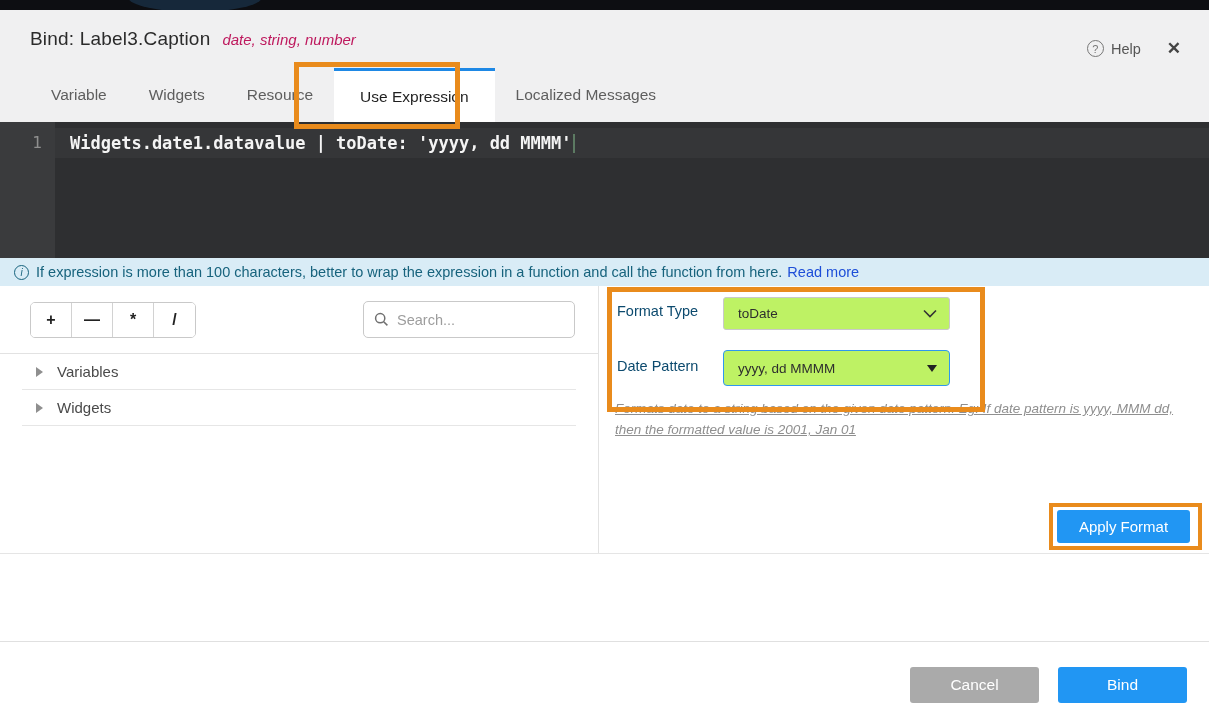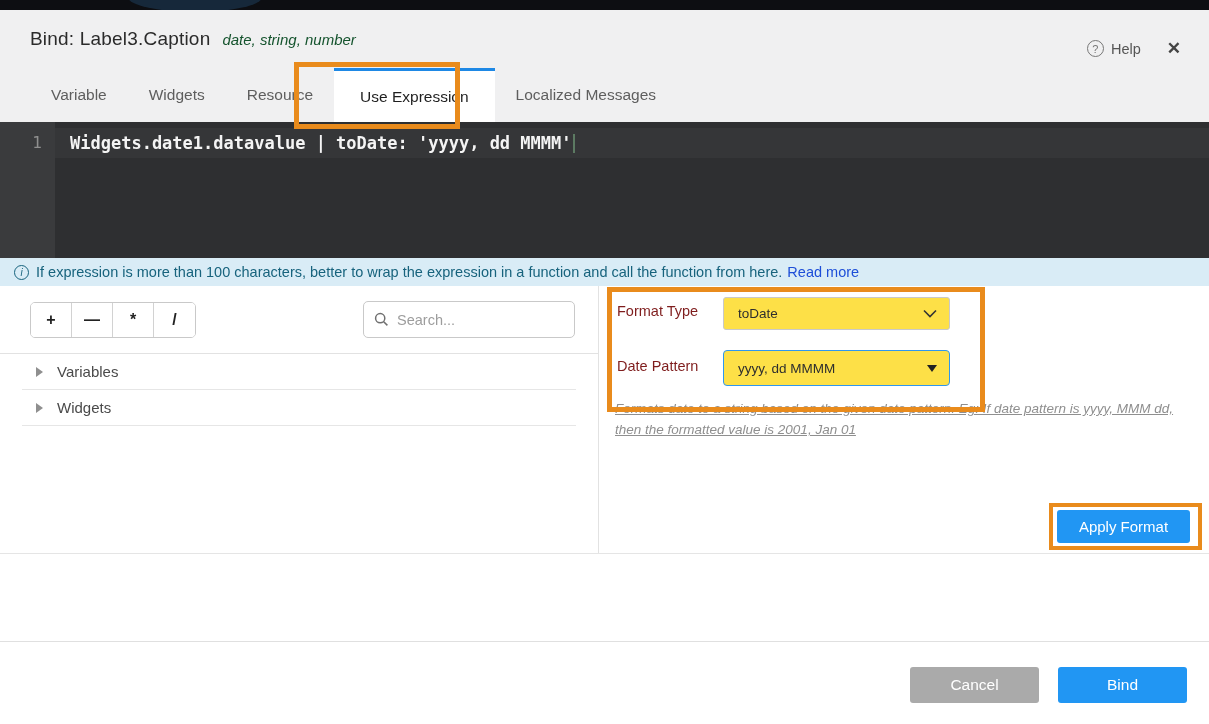--- a/index.html
+++ b/index.html
@@ -10,21 +10,21 @@
   }
 
   
   .top-strip { position:absolute; left:0; top:0; width:1209px; height:10px; background:#0d0e12; overflow:hidden; }
   .top-strip .glow { position:absolute; left:128px; top:-18px; width:134px; height:30px; border-radius:50%; background:#16283a; }
 
   
   .header { position:absolute; left:0; top:10px; width:1209px; height:112px; background:#f0f0f1; }
   .title-row { position:absolute; left:30px; top:18px; display:flex; align-items:baseline; }
   .dialog-title { font-size:19px; font-weight:500; color:#2b2b2b; letter-spacing:.2px; }
-  .dialog-subtitle { font-size:15px; font-style:italic; color:#14532d; margin-left:12px; }
+  .dialog-subtitle { font-size:15px; font-style:italic; color:#be185d; margin-left:12px; }
   .header-actions { position:absolute; right:24px; top:26px; display:flex; align-items:center; gap:14px; }
   .help-wrap { display:flex; align-items:center; gap:7px; cursor:pointer; }
   .help-circle { width:17px; height:17px; border:1.4px solid #777; border-radius:50%;
     display:flex; align-items:center; justify-content:center; font-size:11px; color:#777; }
   .help-text { font-size:14.5px; color:#555; }
   .close-x { font-size:17px; color:#444; cursor:pointer; padding:2px 4px; margin-left:8px; font-weight:bold; }
 
   
   .tabs { position:absolute; left:30px; top:58px; height:54px; display:flex; align-items:stretch; }
   .tab { display:flex; align-items:center; padding:0 21px; font-size:15.5px; color:#5e5e5e; cursor:pointer; }
@@ -68,24 +68,24 @@
   .toolbar-sep { position:absolute; left:0; top:67px; width:598px; height:1px; background:#e2e2e2; }
   .tree { position:absolute; left:0; top:68px; width:598px; }
   .tree-row { height:36px; margin:0 22px; border-bottom:1px solid #e6e6e6;
     display:flex; align-items:center; cursor:pointer; }
   .tree-caret { width:0; height:0; border-left:7px solid #8f8f8f; border-top:5px solid transparent;
     border-bottom:5px solid transparent; margin:0 14px 0 14px; }
   .tree-label { font-size:15px; color:#4a4a4a; }
 
   
   .right-panel { position:absolute; left:598px; top:0; width:611px; height:267px; }
-  .field-label { position:absolute; left:19px; font-size:14.5px; color:#7f1d1d; }
+  .field-label { position:absolute; left:19px; font-size:14.5px; color:#0c4a6e; }
   .lbl-format { top:17px; }
   .lbl-pattern { top:72px; }
-  .select-box { position:absolute; left:125px; width:227px; background:#fde047; display:flex;
+  .select-box { position:absolute; left:125px; width:227px; background:#bef264; display:flex;
     align-items:center; justify-content:space-between; padding:0 12px 0 14px; cursor:pointer; }
   .sel-format { top:11px; height:33px; border:1px solid #c9c9c9; border-radius:3px; }
   .sel-pattern { top:64px; height:36px; border:1.6px solid #2f97ef; border-radius:4px; }
   .select-value { font-size:13.5px; color:#2e2e2e; }
   .tri-down { width:0; height:0; border-left:5.5px solid transparent; border-right:5.5px solid transparent;
     border-top:7px solid #222; }
   .format-desc { position:absolute; left:17px; top:112px; width:588px; font-size:13.5px;
     font-style:italic; color:#8f8f8f; line-height:21px;text-decoration:underline; }
   .apply-btn { position:absolute; right:19px; top:224px; width:133px; height:33px; background:#2196f3;
     color:#fff; font-size:15px; border:none; border-radius:3px; cursor:pointer;

